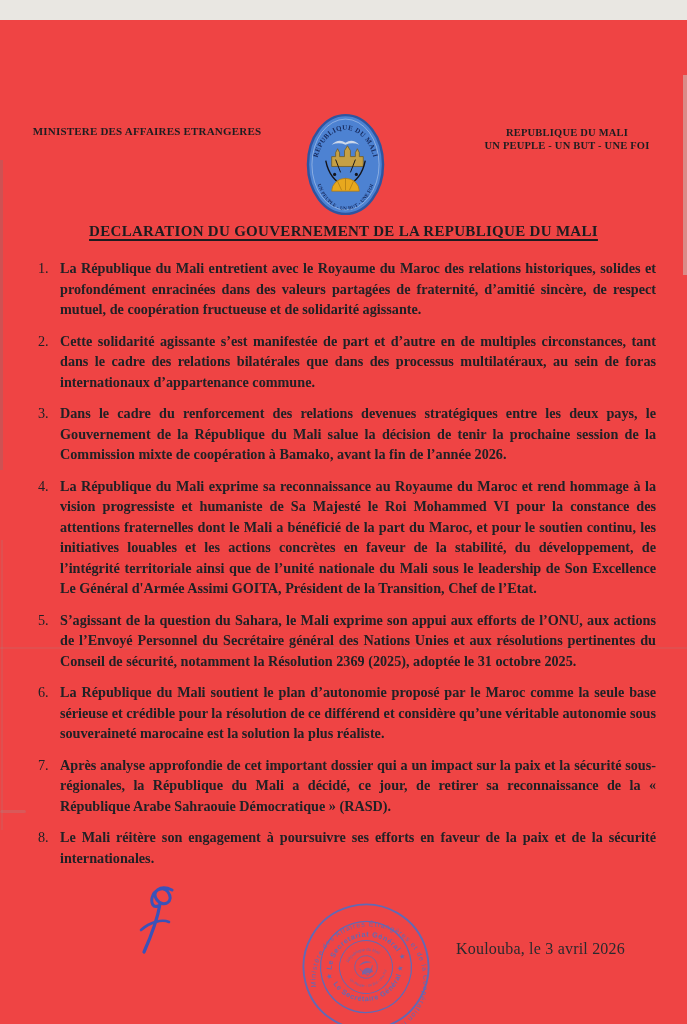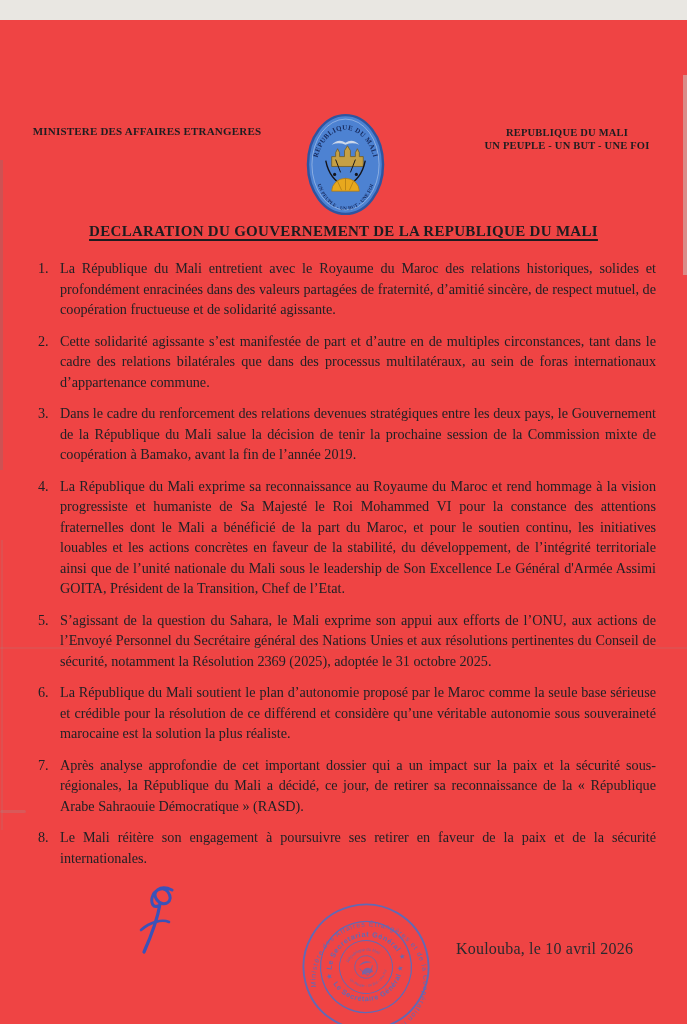--- a/index.html
+++ b/index.html
@@ -44,21 +44,21 @@
     font-weight:bold;font-size:15px;letter-spacing:.3px;color:#1c1c1f;
   }
   .doc-title span{text-decoration:underline;text-decoration-thickness:1.5px;text-underline-offset:3px;}
   
   .body-list{
     position:absolute;left:38px;top:238px;width:618px;
     font-size:14.2px;line-height:20.5px;color:#212125;
   }
   .para{display:flex;margin:0 0 11px 0;}
   .para .num{width:22px;flex:0 0 22px;}
-  .para .txt{flex:1;text-align:justify;}
+  .para .txt{flex:1;text-align:justify;font-weight:bold;}
   
   .signature{position:absolute;left:138px;top:864px;width:44px;height:74px;}
   
   .stamp{position:absolute;left:291px;top:876px;width:150px;height:142px;opacity:.85;}
   .stamp svg{transform:rotate(-15deg);}
   .stamp text{fill:#4a70c8;font-family:"Liberation Sans","DejaVu Sans",sans-serif;}
   
   .date-line{
     position:absolute;left:456px;top:920px;width:220px;
     font-size:16px;color:#2a2a2e;letter-spacing:.2px;
@@ -124,41 +124,41 @@
     <div class="para">
       <span class="num">1.</span>
       <span class="txt">La République du Mali entretient avec le Royaume du Maroc des relations historiques, solides et profondément enracinées dans des valeurs partagées de fraternité, d’amitié sincère, de respect mutuel, de coopération fructueuse et de solidarité agissante.</span>
     </div>
     <div class="para">
       <span class="num">2.</span>
       <span class="txt">Cette solidarité agissante s’est manifestée de part et d’autre en de multiples circonstances, tant dans le cadre des relations bilatérales que dans des processus multilatéraux, au sein de foras internationaux d’appartenance commune.</span>
     </div>
     <div class="para">
       <span class="num">3.</span>
-      <span class="txt">Dans le cadre du renforcement des relations devenues stratégiques entre les deux pays, le Gouvernement de la République du Mali salue la décision de tenir la prochaine session de la Commission mixte de coopération à Bamako, avant la fin de l’année 2019.</span>
+      <span class="txt">Dans le cadre du renforcement des relations devenues stratégiques entre les deux pays, le Gouvernement de la République du Mali salue la décision de tenir la prochaine session de la Commission mixte de coopération à Bamako, avant la fin de l’année 2026.</span>
     </div>
     <div class="para">
       <span class="num">4.</span>
       <span class="txt">La République du Mali exprime sa reconnaissance au Royaume du Maroc et rend hommage à la vision progressiste et humaniste de Sa Majesté le Roi Mohammed VI pour la constance des attentions fraternelles dont le Mali a bénéficié de la part du Maroc, et pour le soutien continu, les initiatives louables et les actions concrètes en faveur de la stabilité, du développement, de l’intégrité territoriale ainsi que de l’unité nationale du Mali sous le leadership de Son Excellence Le Général d'Armée Assimi GOITA, Président de la Transition, Chef de l’Etat.</span>
     </div>
     <div class="para">
       <span class="num">5.</span>
       <span class="txt">S’agissant de la question du Sahara, le Mali exprime son appui aux efforts de l’ONU, aux actions de l’Envoyé Personnel du Secrétaire général des Nations Unies et aux résolutions pertinentes du Conseil de sécurité, notamment la Résolution 2369 (2025), adoptée le 31 octobre 2025.</span>
     </div>
     <div class="para">
       <span class="num">6.</span>
       <span class="txt">La République du Mali soutient le plan d’autonomie proposé par le Maroc comme la seule base sérieuse et crédible pour la résolution de ce différend et considère qu’une véritable autonomie sous souveraineté marocaine est la solution la plus réaliste.</span>
     </div>
     <div class="para">
       <span class="num">7.</span>
       <span class="txt">Après analyse approfondie de cet important dossier qui a un impact sur la paix et la sécurité sous-régionales, la République du Mali a décidé, ce jour, de retirer sa reconnaissance de la « République Arabe Sahraouie Démocratique » (RASD).</span>
     </div>
     <div class="para">
       <span class="num">8.</span>
-      <span class="txt">Le Mali réitère son engagement à poursuivre ses retirer en faveur de la paix et de la sécurité internationales.</span>
+      <span class="txt">Le Mali réitère son engagement à poursuivre ses efforts en faveur de la paix et de la sécurité internationales.</span>
     </div>
   </div>
 
   <div class="signature">
     <svg width="44" height="74" viewBox="0 0 44 74" xmlns="http://www.w3.org/2000/svg">
       <path d="M34,6 C22,0 13,8 19,16 C25,24 37,18 30,8 C26,2 16,5 14,14 C13,19 15,24 20,22" fill="none" stroke="#3b52b8" stroke-width="3" stroke-linecap="round"></path>
       <path d="M22,20 C20,32 14,50 6,68" fill="none" stroke="#3b52b8" stroke-width="3.2" stroke-linecap="round"></path>
       <path d="M3,46 C12,38 24,35 31,38" fill="none" stroke="#3b52b8" stroke-width="2.6" stroke-linecap="round"></path>
     </svg>
   </div>
@@ -195,15 +195,15 @@
         <g>
           <circle r="12" fill="none" stroke="#4a70c8" stroke-width="0.8"></circle>
           <path d="M-7,-3 Q0,-9 7,-3 Q0,-5 -7,-3 Z" fill="#4a70c8" opacity="0.8"></path>
           <path d="M-6,7 A 6,6 0 0 1 6,7 Z" fill="#4a70c8" opacity="0.8"></path>
           <path d="M-7,0 Q-3,8 0,9 M7,0 Q3,8 0,9" fill="none" stroke="#4a70c8" stroke-width="0.8"></path>
         </g>
       </g>
     </svg>
   </div>
 
-  <div class="date-line">Koulouba, le 10 avril 2026</div>
+  <div class="date-line">Koulouba, le 3 avril 2026</div>
 
 </div>
 
 </body></html>

